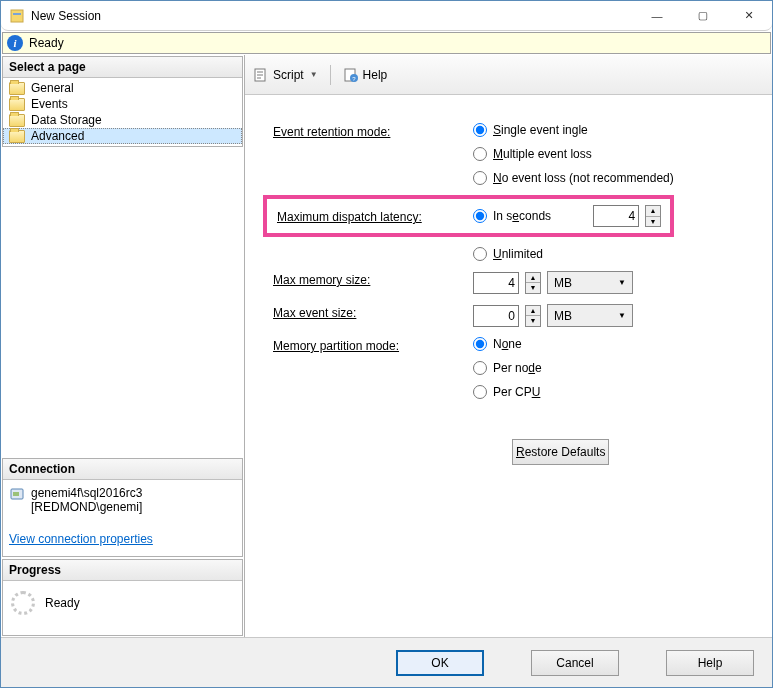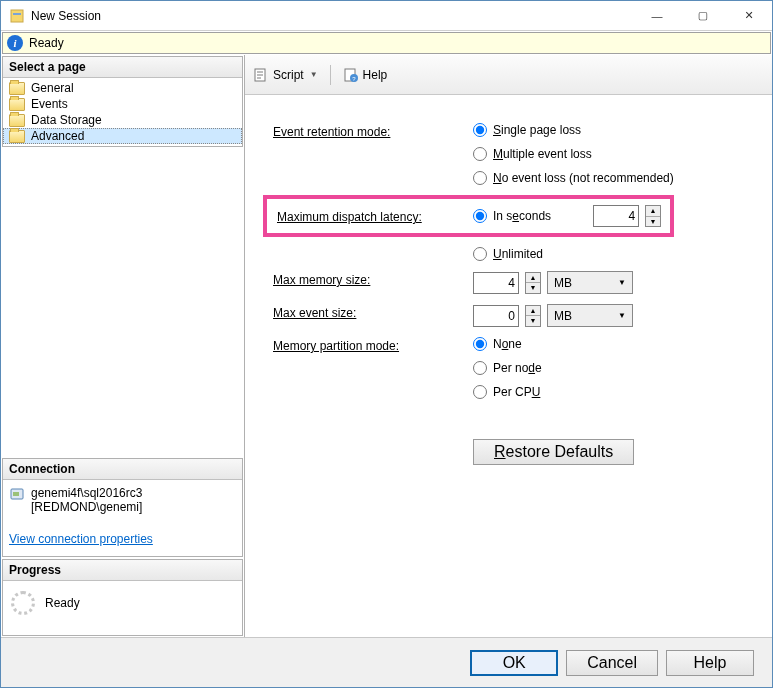--- a/index.html
+++ b/index.html
@@ -14,20 +14,21 @@
     position: relative;
     overflow: hidden;
   }
   .titlebar {
     height: 30px;
     background: #fff;
     display: flex;
     align-items: center;
     padding-left: 8px;
     border-bottom: 1px solid #d0d0d0;
+    border-radius: 7px;
   }
   .titlebar .app-icon {
     width: 16px; height: 16px;
     margin-right: 6px;
     display: inline-flex; align-items:center; justify-content:center;
   }
   .titlebar .title { flex: 1; font-size: 12px; }
   .win-btns { display: flex; height: 30px; }
   .win-btn { width: 46px; display:flex; align-items:center; justify-content:center; font-size:11px; color:#333; cursor:default;}
   
@@ -161,22 +162,22 @@
     border: 4px solid #ec4899;
     margin-left:-10px; margin-right:80px;
     padding: 6px 6px 6px 6px;
     align-items:center;
   }
   
   .restore-row{ grid-column:2; margin-top:30px;}
   .std-btn {
     min-width:88px; height:26px;
     background: linear-gradient(#f6f6f6,#e4e4e4);
-    border:1px solid #999; padding:0 20px;
-    font-size:16px; cursor:default;
+    border:1px solid #999; padding:0 3px;
+    font-size:12px; cursor:default;margin-left:39px;
   }
   
   .footer {
     position:absolute; bottom:0; left:0; right:0;
     height: 50px;
     border-top:1px solid #c8c8c8;
     background:#f0f0f0;
     display:flex; align-items:center; justify-content:flex-end;
     gap:8px; padding-right:18px;
   }
@@ -284,21 +285,21 @@
         <span>Help</span>
       </div>
     </div>
 
     <div class="form-area">
 
       <div class="form-label">Event retention mode:</div>
       <div class="radio-group">
         <label class="radio-row">
           <input type="radio" name="ret" checked="" style="">
-          <span><span></span><span class="under">S</span><span>ingle page loss</span></span>
+          <span><span></span><span class="under">S</span><span>ingle event ingle</span></span>
         </label>
         <label class="radio-row">
           <input type="radio" name="ret" style="">
           <span><span></span><span class="under">M</span><span>ultiple event loss</span></span>
         </label>
         <label class="radio-row">
           <input type="radio" name="ret" style="">
           <span><span></span><span class="under">N</span><span>o event loss (not recommended)</span></span>
         </label>
       </div>

